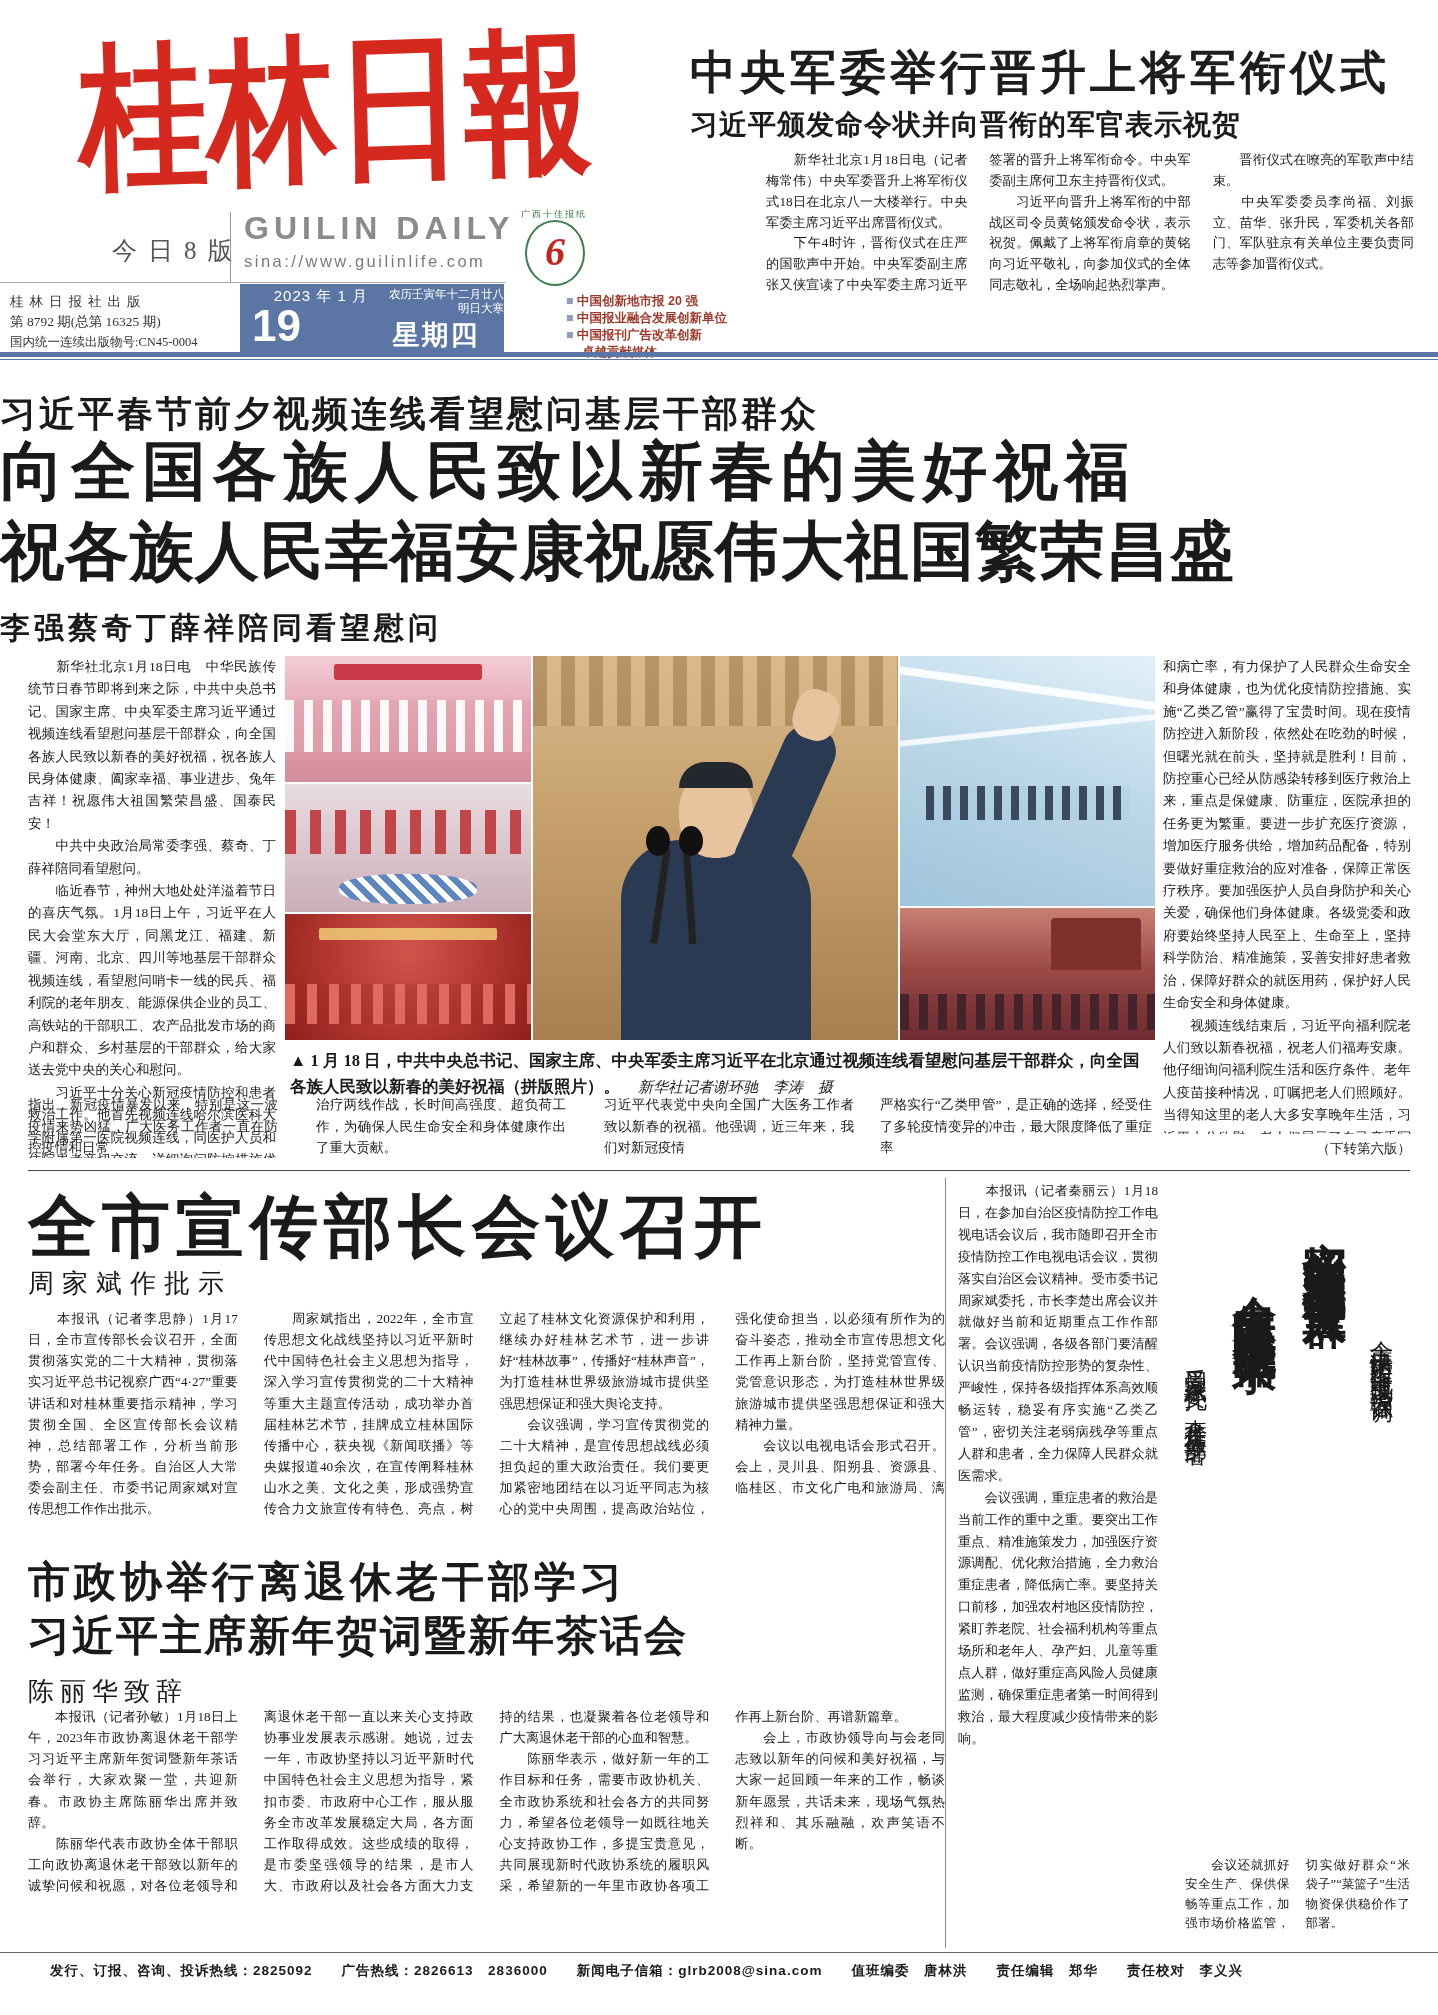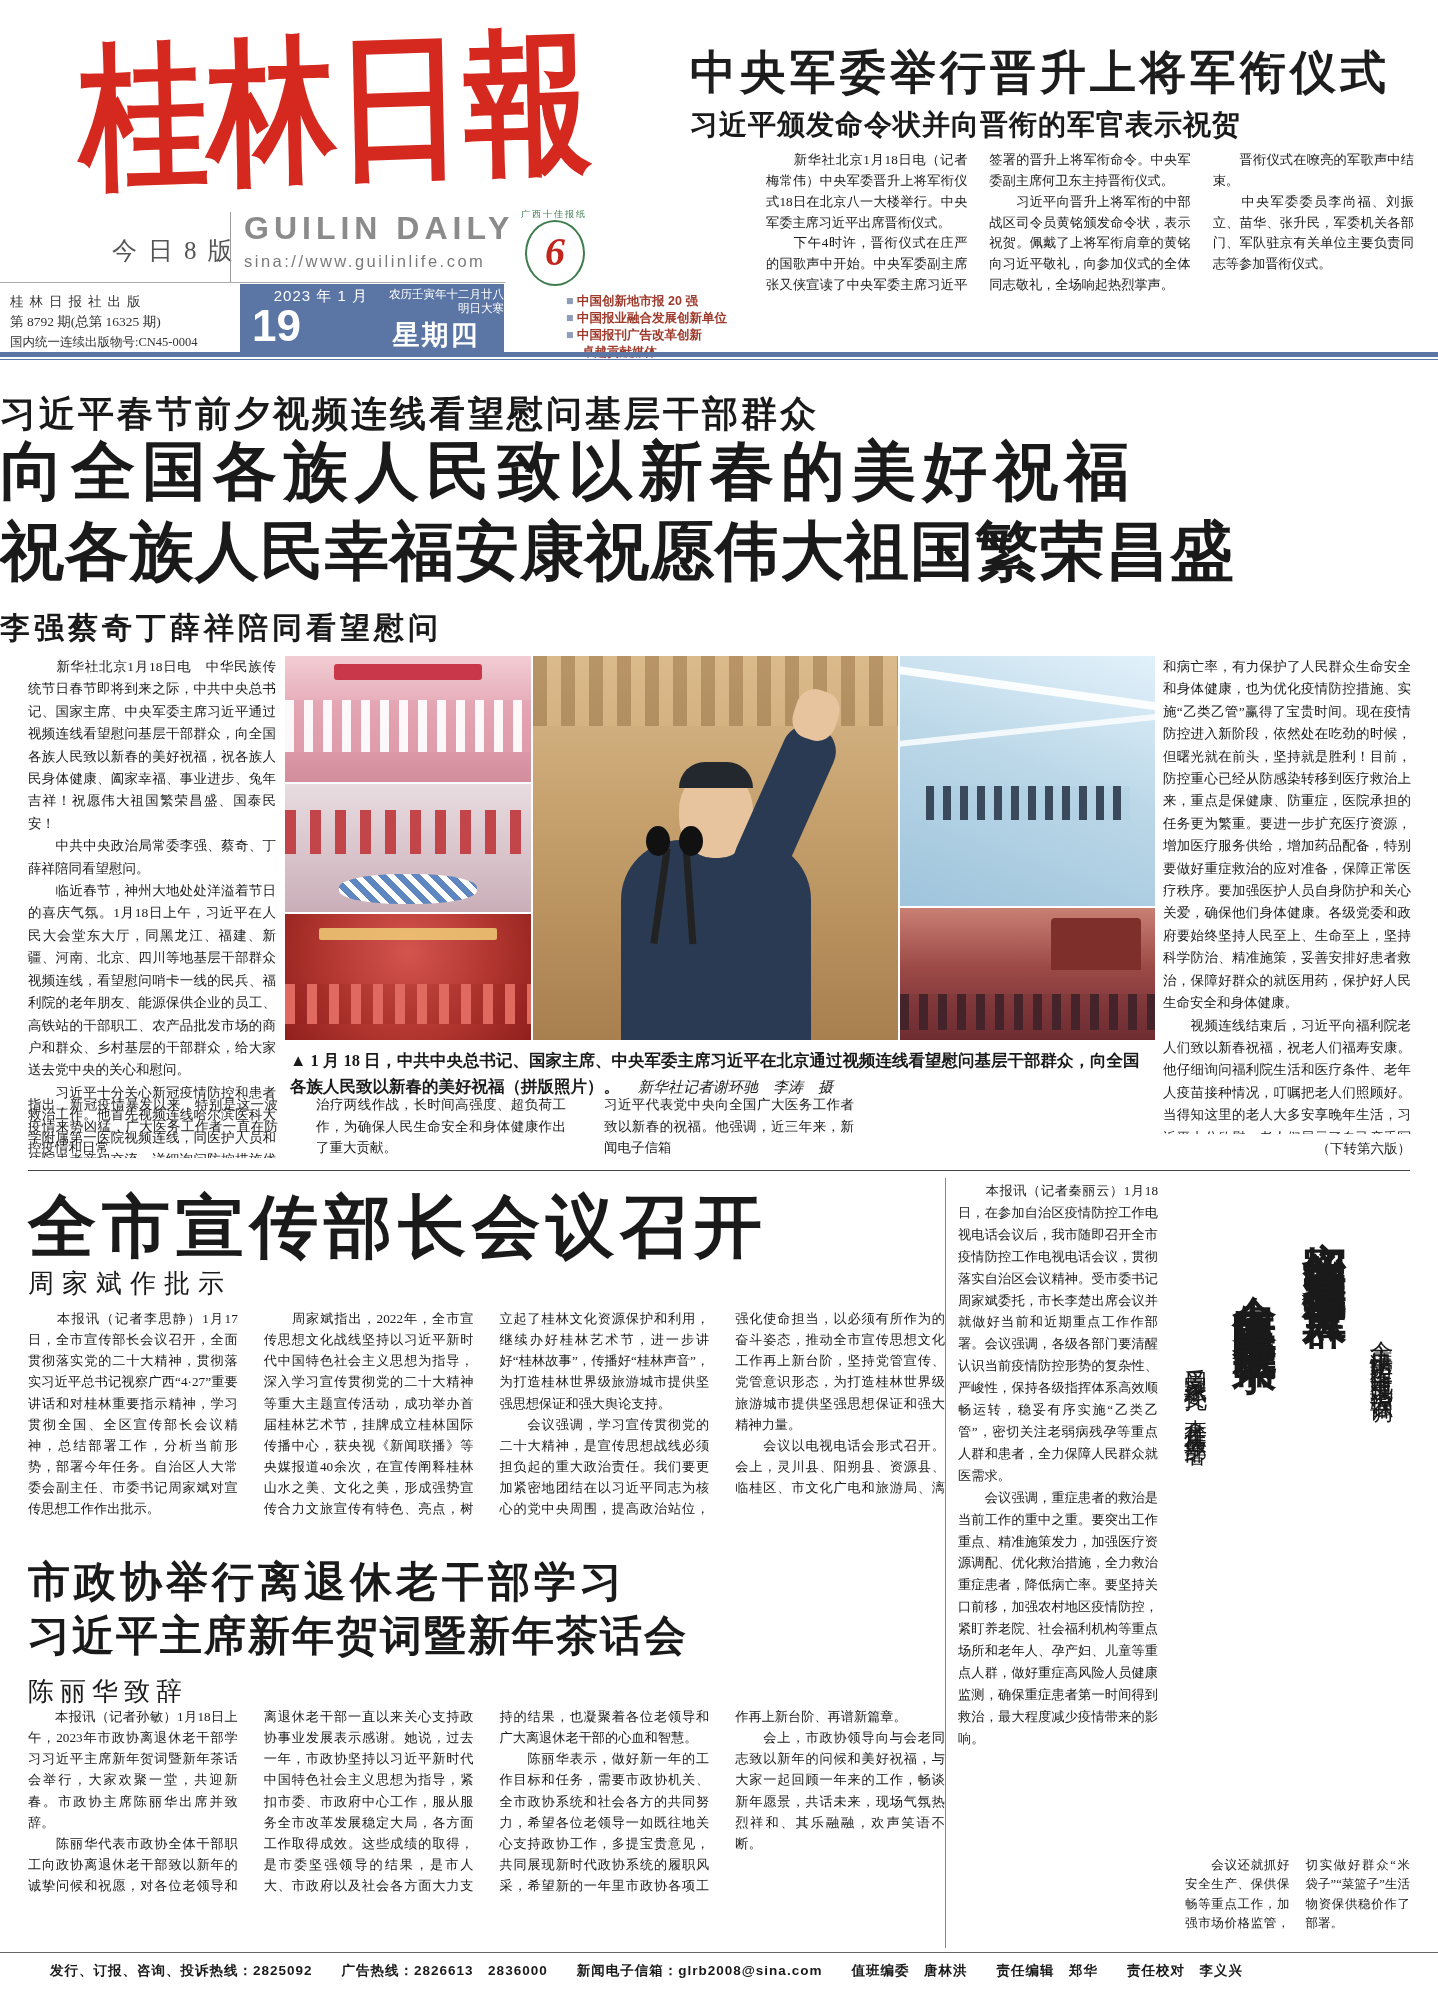--- a/index.html
+++ b/index.html
@@ -239,21 +239,22 @@
       <div class="bldg"></div>
       <div class="crowd"></div>
     </div>
 
   <div class="abs caption ctr">
     <span>▲ 1 月 18 日，中共中央总书记、国家主席、中央军委主席习近平在北京通过视频连线看望慰问基层干部群众，向全国各族人民致以新春的美好祝福（拼版照片）。</span><span class="cap-credit">新华社记者谢环驰　李涛　摄</span>
   </div>
 
   <div class="abs strip s1 just clip">指出，新冠疫情暴发以来，特别是这一波疫情来势凶猛，广大医务工作者一直在防控疫情和日常</div>
   <div class="abs strip s2 just clip">治疗两线作战，长时间高强度、超负荷工作，为确保人民生命安全和身体健康作出了重大贡献。</div>
-  <div class="abs strip s3 just clip">习近平代表党中央向全国广大医务工作者致以新春的祝福。他强调，近三年来，新闻电子信箱</div>
+  <div class="abs strip s3 just clip">习近平代表党中央向全国广大医务工作者致以新春的祝福。他强调，近三年来，我们对新冠疫情</div>
+  <div class="abs strip s4 just clip">严格实行“乙类甲管”，是正确的选择，经受住了多轮疫情变异的冲击，最大限度降低了重症率</div>
 
   <div class="abs rule-mid"></div>
 
   <div class="abs a-head hei ctr">全市宣传部长会议召开</div>
   <div class="abs a-sub hei ctr">周家斌作批示</div>
   <div class="abs a-body pre just clip">　　本报讯（记者李思静）1月17日，全市宣传部长会议召开，全面贯彻落实党的二十大精神，贯彻落实习近平总书记视察广西“4·27”重要讲话和对桂林重要指示精神，学习贯彻全国、全区宣传部长会议精神，总结部署工作，分析当前形势，部署今年任务。自治区人大常委会副主任、市委书记周家斌对宣传思想工作作出批示。
 　　周家斌指出，2022年，全市宣传思想文化战线坚持以习近平新时代中国特色社会主义思想为指导，深入学习宣传贯彻党的二十大精神等重大主题宣传活动，成功举办首届桂林艺术节，挂牌成立桂林国际传播中心，获央视《新闻联播》等央媒报道40余次，在宣传阐释桂林山水之美、文化之美，形成强势宣传合力文旅宣传有特色、亮点，树立起了桂林文化资源保护和利用，继续办好桂林艺术节，进一步讲好“桂林故事”，传播好“桂林声音”，为打造桂林世界级旅游城市提供坚强思想保证和强大舆论支持。
 　　会议强调，学习宣传贯彻党的二十大精神，是宣传思想战线必须担负起的重大政治责任。我们要更加紧密地团结在以习近平同志为核心的党中央周围，提高政治站位，强化使命担当，以必须有所作为的奋斗姿态，推动全市宣传思想文化工作再上新台阶，坚持党管宣传、党管意识形态，为打造桂林世界级旅游城市提供坚强思想保证和强大精神力量。
 　　会议以电视电话会形式召开。会上，灵川县、阳朔县、资源县、临桂区、市文化广电和旅游局、漓江风景名胜区工委宣传部等 6 个单位作交流发言。</div>
 

